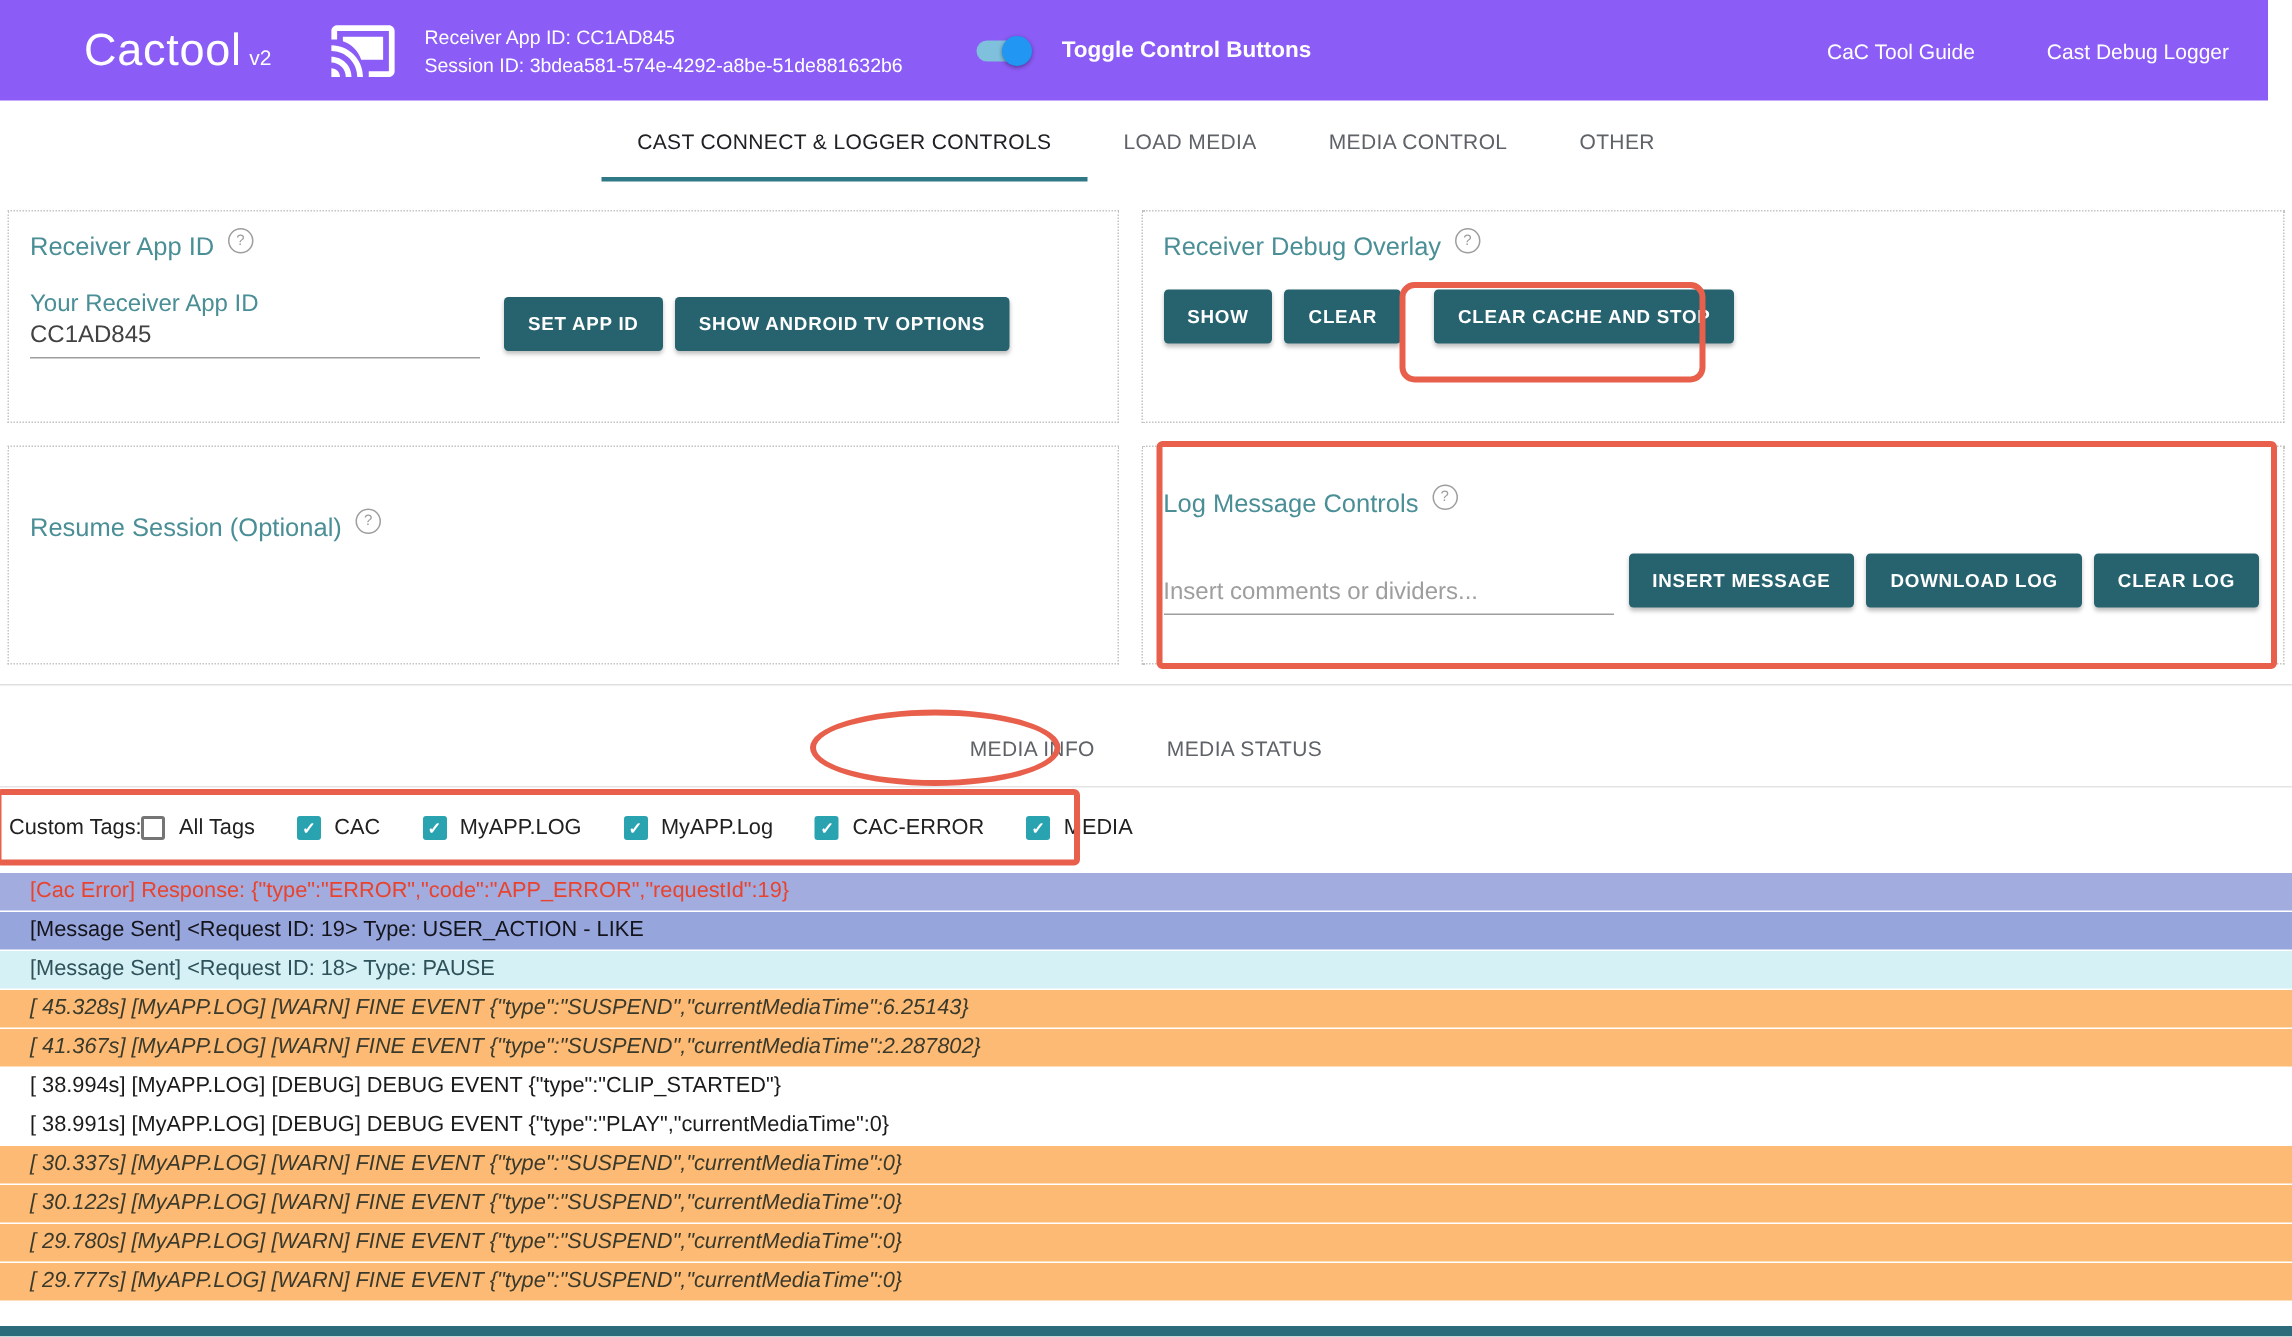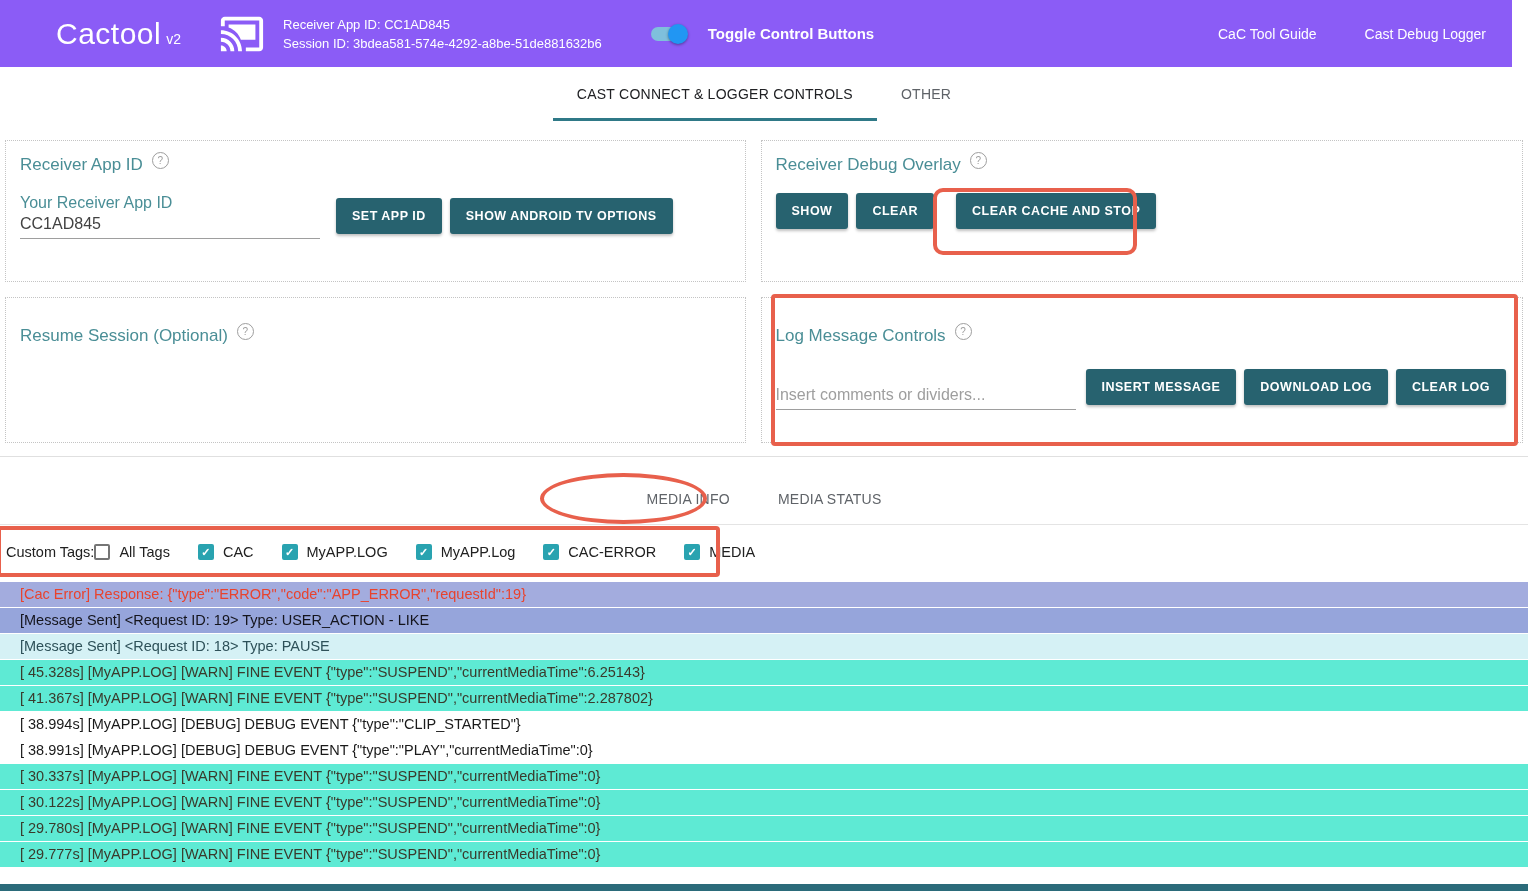--- a/index.html
+++ b/index.html
@@ -66,21 +66,21 @@
   .tag-item.checked .cb{background:#29A3B0;border-color:#29A3B0;color:#fff;}
   .tag-label{margin-left:9px;font-size:14.5px;color:#212121;}
 
   
   .log-list{position:absolute;top:582px;left:0;right:0;z-index:1;}
   .log-row{height:26px;line-height:25px;padding-left:20px;font-size:14.5px;color:#1a1a1a;
     box-sizing:border-box;border-bottom:1px solid #fff;white-space:nowrap;overflow:hidden;}
   .log-row.error{background:#A3ACDE;color:#E8432E;}
   .log-row.sent-blue{background:#96A5DB;color:#14141c;}
   .log-row.sent-cyan{background:#D5F1F5;color:#2E5159;}
-  .log-row.warn{background:#5eead4;color:#3a3a2c;}
+  .log-row.warn{background:#fdba74;color:#3a3a2c;font-style:italic;}
   .log-row.debug{background:#ffffff;color:#1a1a1a;}
 
   .footer-strip{position:absolute;left:0;right:0;bottom:0;height:7px;background:#2B6B7A;z-index:10;}
 
   
   .ann{position:absolute;border:4px solid #E8604C;pointer-events:none;z-index:50;box-sizing:border-box;}
   .ann-btn{left:933px;top:188px;width:204px;height:67px;border-radius:10px;}
   .ann-panel{left:771px;top:294px;width:747px;height:152px;border-radius:4px;}
   .ann-tab{left:540px;top:473px;width:167px;height:51px;border-radius:50%;}
   .ann-tags{left:-3px;top:526px;width:723px;height:51px;border-radius:4px;}
@@ -110,20 +110,22 @@
     </div>
     <div class="toggle-label">Toggle Control Buttons</div>
     <nav class="hdr-links">
       <a class="hdr-link">CaC Tool Guide</a>
       <a class="hdr-link">Cast Debug Logger</a>
     </nav>
   </header>
 
   <nav class="main-tabs">
     <div class="tab active">CAST CONNECT &amp; LOGGER CONTROLS</div>
+    <div class="tab">LOAD MEDIA</div>
+    <div class="tab">MEDIA CONTROL</div>
     <div class="tab">OTHER</div>
   </nav>
 
   <main class="panels">
 
     <section class="panel r1">
       <div class="panel-title">
         <span>Receiver App ID</span>
         <span class="help">?</span>
       </div>
@@ -143,21 +145,21 @@
         <span class="help">?</span>
       </div>
       <div class="panel-row">
         <button class="btn" style="margin-left:0">SHOW</button>
         <button class="btn">CLEAR</button>
         <button class="btn" style="margin-left:22px">CLEAR CACHE AND STOP</button>
       </div>
     </section>
 
     <section class="panel r2">
-      <div class="panel-title" style="margin-top:14px">
+      <div class="panel-title" style="margin-top:30px">
         <span>Resume Session (Optional)</span>
         <span class="help">?</span>
       </div>
     </section>
 
     <section class="panel r2">
       <div class="panel-title" style="margin-top:14px">
         <span>Log Message Controls</span>
         <span class="help">?</span>
       </div>

